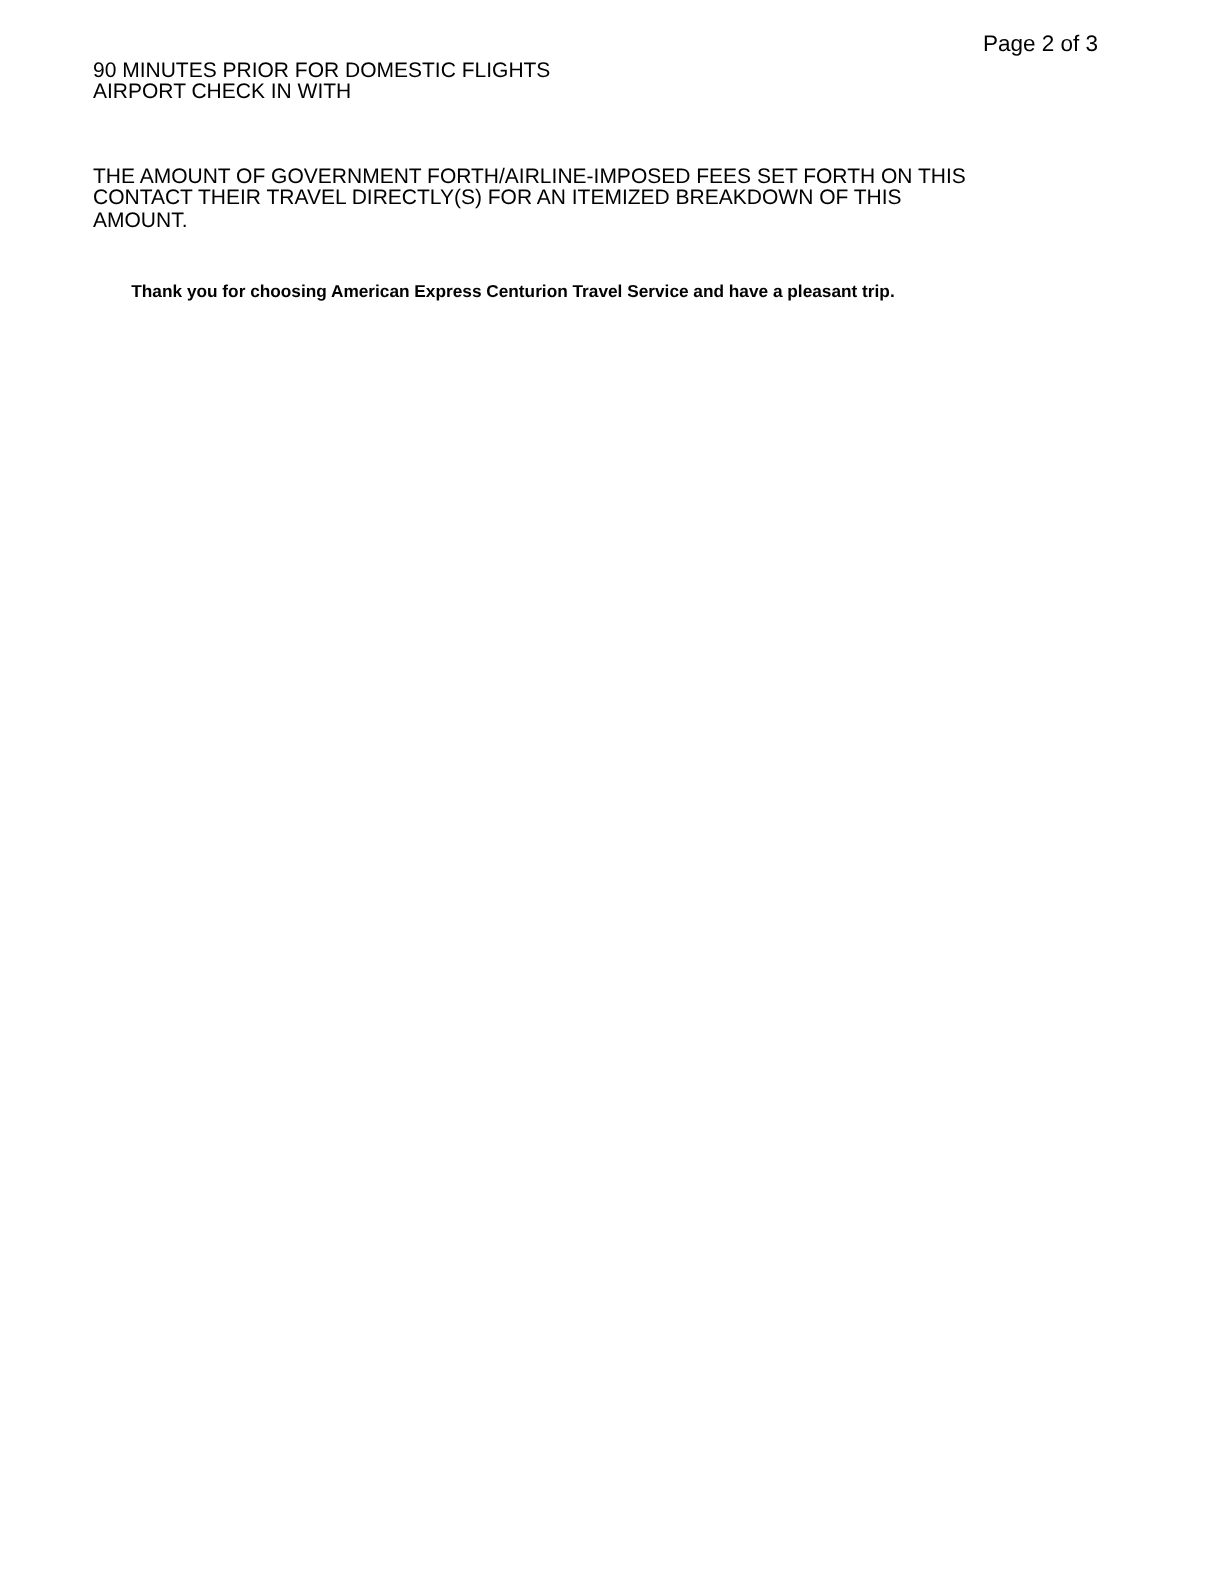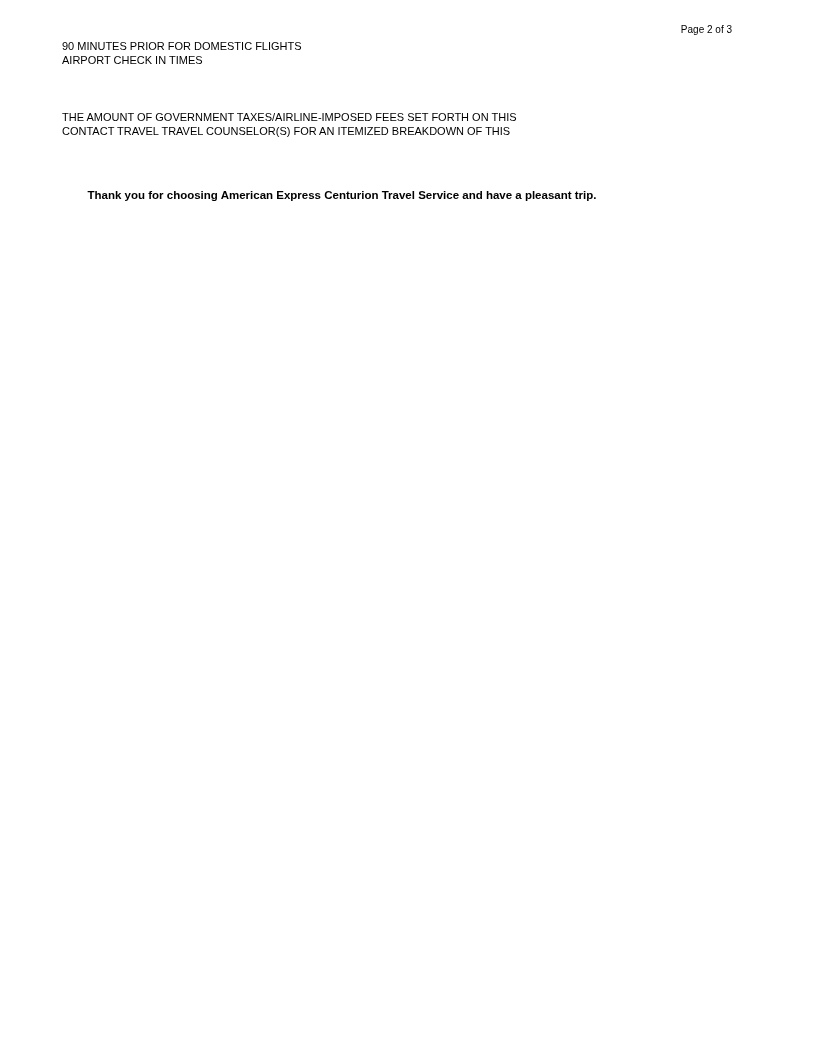--- a/index.html
+++ b/index.html
@@ -18,29 +18,29 @@
   .page {
     position: relative;
     width: 816px;
     height: 1056px;
     box-sizing: border-box;
   }
   .page-number {
     position: absolute;
     top: 23px;
     right: 84px;
-    font-size: 10px;
+    font-size: 15px;
     line-height: 14px;
     color: #000000;
     white-space: nowrap;
   }
   .block {
     position: absolute;
     left: 62px;
-    font-size: 11px;
+    font-size: 14px;
     line-height: 14.3px;
     color: #000000;
   }
   .block div {
     white-space: nowrap;
   }
   #checkin-block {
     top: 39px;
   }
   #taxes-block {
@@ -60,23 +60,24 @@
 </style>
 </head>
 <body>
 
 <div class="page">
 
   <div class="page-number">Page 2 of 3</div>
 
   <div class="block" id="checkin-block">
     <div>90 MINUTES PRIOR FOR DOMESTIC FLIGHTS</div>
-    <div>AIRPORT CHECK IN TIMES</div>
+    <div>AIRPORT CHECK IN WITH</div>
   </div>
 
   <div class="block" id="taxes-block">
-    <div>THE AMOUNT OF GOVERNMENT TAXES/AIRLINE-IMPOSED FEES SET FORTH ON THIS</div>
-    <div>CONTACT TRAVEL TRAVEL COUNSELOR(S) FOR AN ITEMIZED BREAKDOWN OF THIS</div>
+    <div>THE AMOUNT OF GOVERNMENT FORTH/AIRLINE-IMPOSED FEES SET FORTH ON THIS</div>
+    <div>CONTACT THEIR TRAVEL DIRECTLY(S) FOR AN ITEMIZED BREAKDOWN OF THIS</div>
+    <div>AMOUNT.</div>
   </div>
 
   <div class="closing">Thank you for choosing American Express Centurion Travel Service and have a pleasant trip.</div>
 
 </div>
 
 </body></html>

